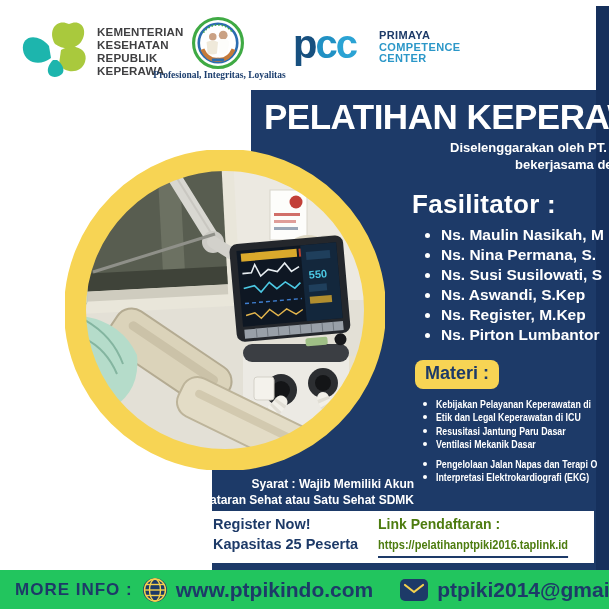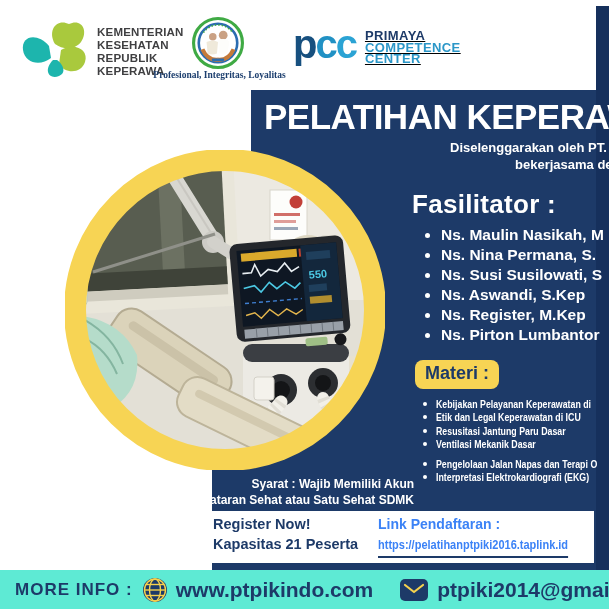--- a/index.html
+++ b/index.html
@@ -13,21 +13,21 @@
   
   .kemenkes-logo{left:18px;top:14px;width:74px;height:66px;}
   .kemenkes-text{left:97px;top:26px;font-size:11.5px;font-weight:bold;color:#3f3f41;
     line-height:13px;letter-spacing:.2px;}
   .ppni-logo{left:192px;top:17px;width:52px;height:52px;}
   .ppni-tagline{left:152px;top:70px;width:135px;text-align:center;
     font-family:"Liberation Serif",serif;font-weight:bold;font-size:9.5px;color:#1c3e6e;}
   .pcc{left:293px;top:22px;display:flex;align-items:flex-start;}
   .pcc-mark{font-size:40px;font-weight:800;letter-spacing:-2px;line-height:44px;}
   .pcc-mark .p1{color:#17507f;} .pcc-mark .c1{color:#2191c4;} .pcc-mark .c2{color:#2ba3d4;}
-  .pcc-text{margin-left:9px;margin-top:8px;font-size:13px;font-weight:800;line-height:11.5px;letter-spacing:.4px;text-decoration:underline;}
+  .pcc-text{margin-left:23px;margin-top:8px;font-size:11px;font-weight:800;line-height:11.5px;letter-spacing:.4px;}
   .pcc-text .l1{color:#1d3a68;} .pcc-text .l2,.pcc-text .l3{color:#2b97c8;}
 
   
   .strip-dark{left:596px;top:6px;width:13px;height:564px;background:#16305c;}
   .panel-a{left:251px;top:90px;width:345px;height:480px;background:#1d3a68;}
   .panel-b{left:212px;top:460px;width:39px;height:110px;background:#1d3a68;}
   .white-box{left:202px;top:511px;width:392px;height:52px;background:#ffffff;}
 
   .hero-title{left:251px;top:97px;width:358px;height:48px;color:#ffffff;
     font-size:35px;font-weight:bold;letter-spacing:-.5px;padding-left:13px;
@@ -50,29 +50,29 @@
     font-size:11px;font-weight:bold;white-space:nowrap;}
   .mat-list li:nth-child(5){margin-top:6px;}
   .mat-list .dot{width:4px;height:4px;border-radius:50%;background:#ffffff;
     margin:4px 9px 0 0;flex:0 0 auto;}
   .mat-list .t{display:inline-block;transform:scaleX(.8);transform-origin:left top;}
 
   .syarat{left:303px;top:477px;transform:translateX(-50%);text-align:right;
     color:#ffffff;font-size:12px;font-weight:bold;line-height:15.5px;white-space:nowrap;z-index:3;}
 
   .register{left:213px;top:514px;color:#1d3a68;font-size:14.5px;font-weight:bold;line-height:20px;z-index:3;}
-  .linkbox{left:378px;top:514px;color:#3b82f6;font-size:14px;font-weight:bold;line-height:20px;z-index:3;}
+  .linkbox{left:378px;top:514px;color:#4d7c0f;font-size:14px;font-weight:bold;line-height:20px;z-index:3;}
   .linkbox .url{display:inline-block;font-size:12.5px;transform:scaleX(.88);transform-origin:left top;
     border-bottom:2px solid #1d3a68;padding-bottom:1px;}
 
   
   .photo-wrap{left:65px;top:150px;width:320px;height:320px;z-index:2;}
 
   
-  .footer{left:0;top:570px;width:609px;height:39px;background:#5eead4;
+  .footer{left:0;top:570px;width:609px;height:39px;background:#22c55e;
     display:flex;align-items:center;white-space:nowrap;overflow:hidden;z-index:4;}
   .footer .label{margin-left:15px;color:#1d3a68;font-size:17px;font-weight:800;letter-spacing:1px;}
   .footer .site{margin-left:8px;color:#1d3a68;font-size:21px;font-weight:800;}
   .footer .mail{margin-left:8px;color:#1d3a68;font-size:21px;font-weight:800;}
   .footer svg{flex:0 0 auto;}
   .globe{margin-left:9px;}
   .envelope{margin-left:26px;}
 </style>
 </head>
 <body>
@@ -179,21 +179,21 @@
       </li>
   </ul>
 
   <div class="abs syarat">
     <div>Syarat : Wajib Memiliki Akun</div>
     <div>Pelataran Sehat atau Satu Sehat SDMK</div>
   </div>
 
   <div class="abs register">
     <div>Register Now!</div>
-    <div>Kapasitas 21 Peserta</div>
+    <div>Kapasitas 25 Peserta</div>
   </div>
   <div class="abs linkbox">
     <div>Link Pendaftaran :</div>
     <div><span class="url">https://pelatihanptpiki2016.taplink.id</span></div>
   </div>
 
   <svg class="abs photo-wrap" viewBox="0 0 320 320">
     <defs>
         <clipPath id="pc">
           <circle cx="160" cy="160" r="140"></circle>

